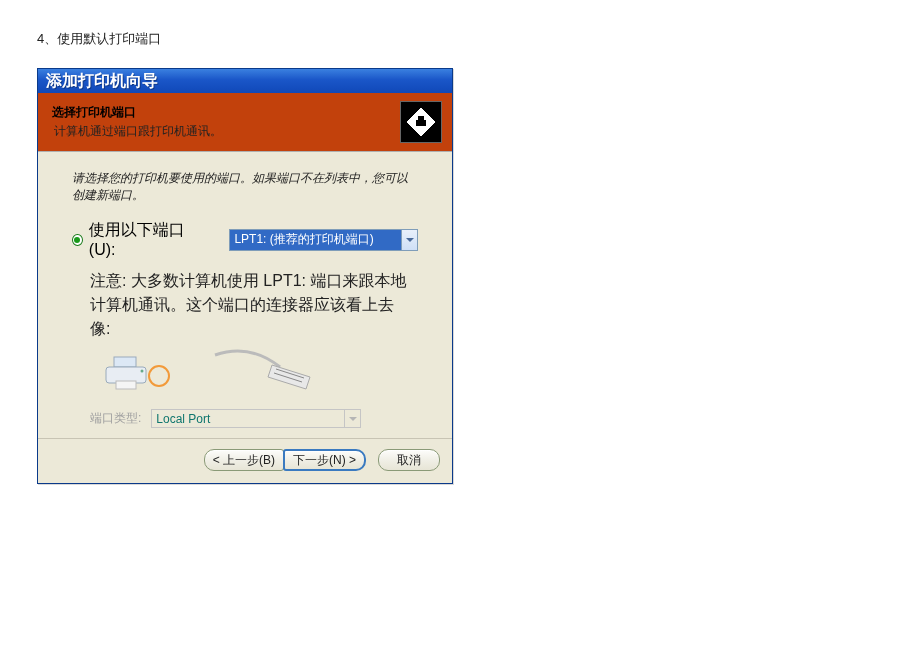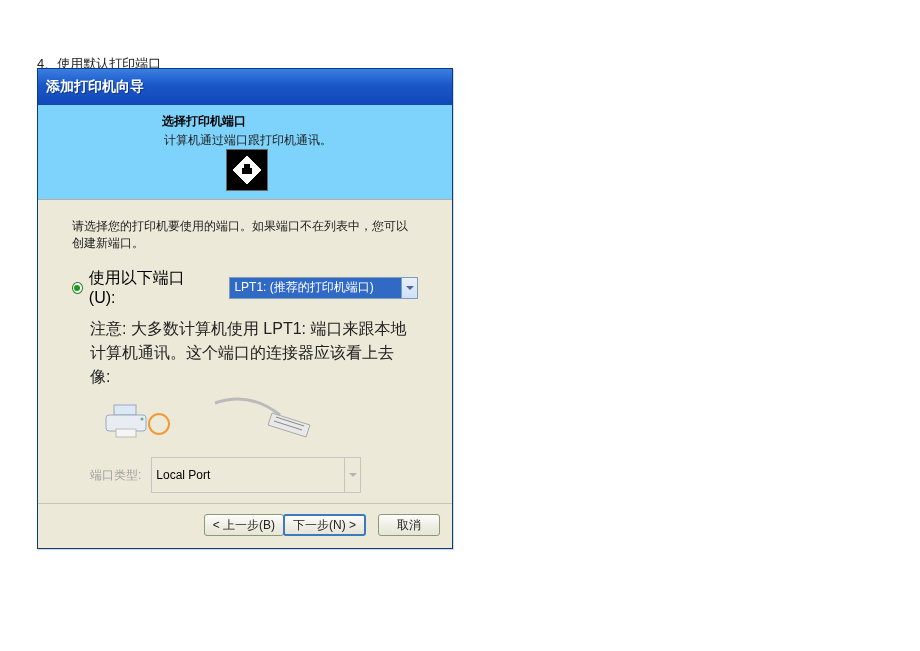--- a/index.html
+++ b/index.html
@@ -7,68 +7,67 @@
       background: #ffffff;
       font-family: "Microsoft YaHei", SimSun, Tahoma, sans-serif;
       font-size: 12px;
       color: #000;
       width: 920px;
       height: 651px;
     }
     .page-caption {
       position: absolute;
       left: 37px;
-      top: 55px;
+      top: 30px;
       font-size: 13px;
       color: #222;
     }
     .wizard-window {
       position: absolute;
       left: 37px;
       top: 68px;
       width: 416px;
       border: 1px solid #0a3a8a;
       background: #ece9d8;
       box-shadow: 1px 1px 0 rgba(0,0,0,.15);
     }
     .titlebar {
-      height: 36px;
+      height: 24px;
       background: linear-gradient(to bottom, #3a80e0 0%, #1a56c8 45%, #1048b8 100%);
       display: flex;
       align-items: center;
       padding: 0 8px;
       color: #fff;
-      font-size: 14px;
+      font-size: 16px;
       font-weight: bold;
       text-shadow: 1px 1px 0 rgba(0,0,0,.3);
     }
     .header-pane {
-      background: #7dd3fc;
+      background: #c2410c;
       border-bottom: 1px solid #b0b0b0;
       padding: 8px 10px 8px 14px;
       display: flex;
       justify-content: space-between;
       align-items: center;
-      flex-direction: column;
     }
     .header-text { flex: 1; }
     .header-title { font-weight: bold; font-size: 12px; margin-bottom: 2px; }
     .header-subtitle { font-size: 12px; margin-left: 2px; color: #222; }
     .header-icon {
       width: 42px; height: 42px; background: #000;
       display: flex; align-items: center; justify-content: center;
       border: 1px solid #666;
     }
     .header-icon svg { display: block; }
     .content-pane {
       padding: 18px 34px 10px 34px;
       background: #ece9d8;
       min-height: 216px;
     }
-    .instruction { margin-bottom: 16px; font-size: 12px; color: #222; }
+    .instruction { margin-bottom: 16px; font-size: 12px; color: #222; font-style: italic; }
     .radio-row {
       display: flex;
       align-items: center;
       gap: 6px;
       margin-bottom: 4px;
     }
     .radio-row.indent2 { margin-left: 0; }
     .radio-outer {
       width: 12px; height: 12px; border: 1px solid #1a7a1a; border-radius: 50%;
       display: inline-flex; align-items: center; justify-content: center;
@@ -123,22 +122,22 @@
     }
     .cable-shape {
       position: absolute; left: 110px; top: 0; width: 120px; height: 46px;
     }
     .subfield-row {
       display: flex; align-items: center; gap: 10px;
       margin-left: 18px; margin-top: 1px;
     }
     .subfield-label { color: #a0a0a0; font-size: 12px; }
     .disabled-select {
-      width: 210px; height: 36px; border: 1px solid #c5c5c5;
-      background: #ece9d8; color: #000000; position: relative;
+      width: 210px; height: 19px; border: 1px solid #c5c5c5;
+      background: #ece9d8; color: #0f766e; position: relative;
       display: flex; align-items: center; padding: 0 18px 0 4px; font-size: 12px;
     }
     .disabled-select .arrow-btn {
       position: absolute; right: 0; top: 0; bottom: 0; width: 16px;
       background: #ece9d8; border-left: 1px solid #c5c5c5;
       display: flex; align-items: center; justify-content: center;
     }
     .disabled-select .arrow-btn::after {
       content: ""; border-left: 4px solid transparent; border-right: 4px solid transparent;
       border-top: 4px solid #b5b5b5;
@@ -150,21 +149,21 @@
       display: flex;
       justify-content: flex-end;
       gap: 0;
     }
     .btn-group { display: flex; gap: 0; margin-right: 12px; }
     .win-btn {
       height: 22px;
       min-width: 62px;
       padding: 0 8px;
       border: 1px solid #8a9a77;
-      border-radius: 3px;
+      border-radius: 10px;
       background: linear-gradient(#fdfdfb, #f0efe6 50%, #e7e5d6);
       font-size: 12px;
       color: #222;
       cursor: default;
       display: inline-flex; align-items: center; justify-content: center;
       box-shadow: 0 1px 0 rgba(255,255,255,.7) inset;
     }
     .win-btn.default-btn {
       border: 2px solid #3a7ac0;
     }

